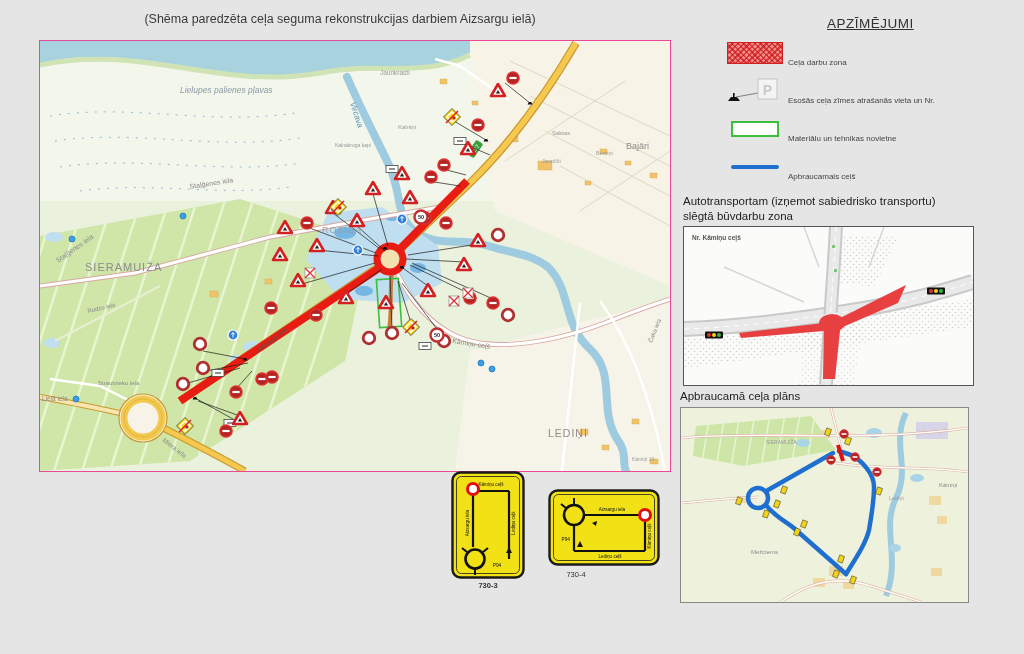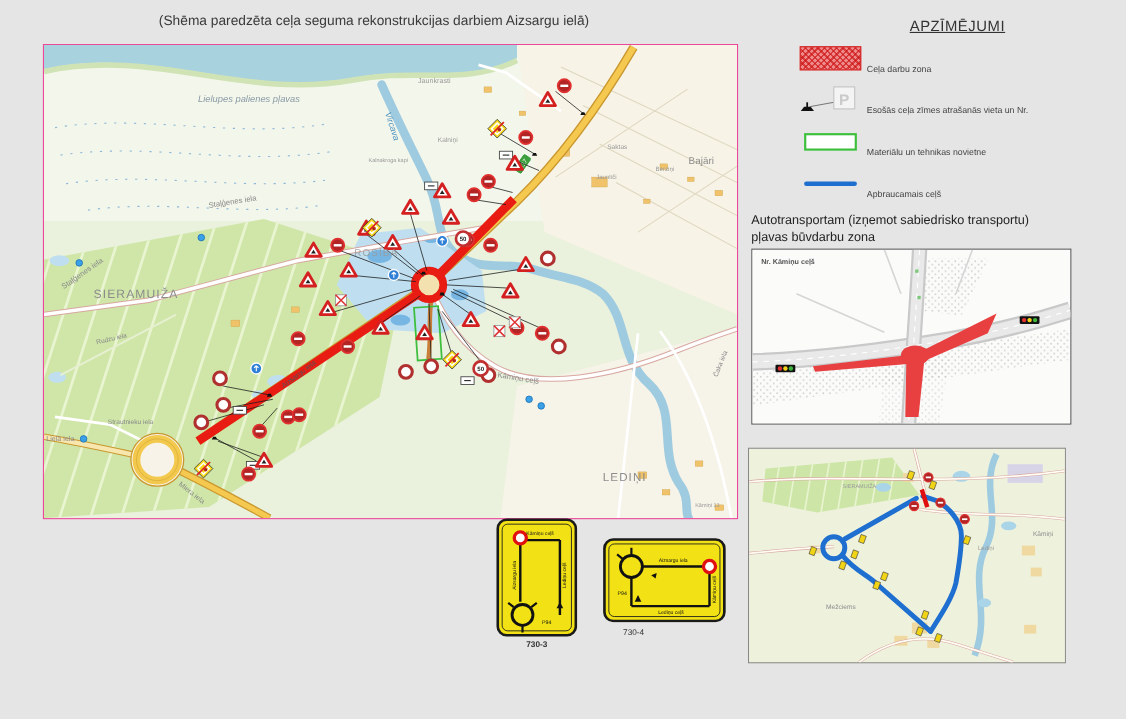--- a/index.html
+++ b/index.html
@@ -380,21 +380,21 @@
     <div class="legend-row">
       <div class="legend-ico">
           <div class="swatch-detour"></div>
         </div>
       <div class="legend-lab">Apbraucamais ceļš</div>
     </div>
   </div>
 
   <div class="abs cz-heading">
     <div>Autotransportam (izņemot sabiedrisko transportu)</div>
-    <div>pļavas būvdarbu zona</div>
+    <div>slēgtā būvdarbu zona</div>
   </div>
 
   <div class="abs inset1">
     <svg width="289" height="158" viewBox="0 0 289 158">
       <defs>
         <pattern id="stipple" width="6" height="6" patternUnits="userSpaceOnUse">
           <circle cx="1.5" cy="1.5" r="0.8" fill="#c6c6c6"></circle>
             <circle cx="4.5" cy="4.5" r="0.8" fill="#c6c6c6"></circle>
         </pattern>
         <g id="tlight">
@@ -425,20 +425,21 @@
       <g fill="#7cc97c">
         <rect x="148" y="18" width="3" height="3"></rect>
           <rect x="150" y="42" width="3" height="3"></rect>
       </g>
       <use href="#tlight" x="30" y="108"></use>
       <use href="#tlight" x="252" y="64"></use>
       <text x="8" y="13" font-size="6.5" font-weight="bold" fill="#555">Nr. Kāmiņu ceļš</text>
     </svg>
   </div>
 
+  <div class="abs dp-heading">Apbraucamā ceļa plāns</div>
 
   <div class="abs inset2">
     <svg width="287" height="194" viewBox="0 0 287 194">
       <defs>
         <clipPath id="i2field">
             <polygon points="15,18 130,8 155,42 62,58 12,48"></polygon>
           </clipPath>
         <g id="minisign">
             <rect x="-2.5" y="-3.5" width="5" height="7" fill="#f2d417" stroke="#333" stroke-width="0.5" transform="rotate(20)"></rect>
           </g>

